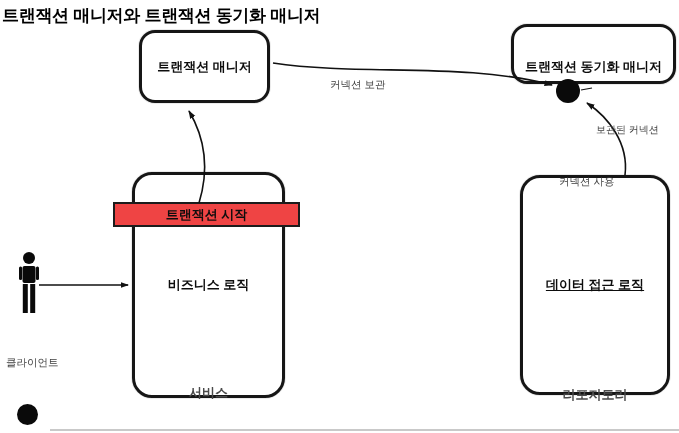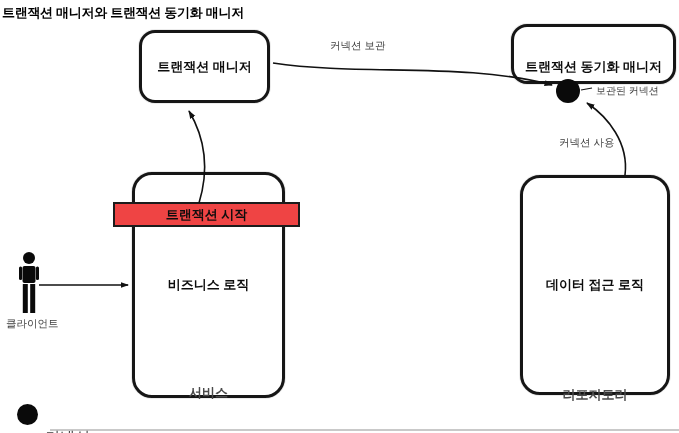--- a/index.html
+++ b/index.html
@@ -2,49 +2,49 @@
 <html><head>
 <meta charset="utf-8">
 <style>
   html,body{margin:0;padding:0;background:#ffffff;}
   #canvas{
     position:relative;width:679px;height:433px;background:#ffffff;overflow:hidden;
     font-family:"Liberation Sans","DejaVu Sans",sans-serif;color:#111;
   }
   .abs{position:absolute;}
   .diagram-title{
-    left:2px;top:4px;font-size:13px;font-weight:bold;color:#000;letter-spacing:-0.3px;
+    left:2px;top:4px;font-size:17px;font-weight:bold;color:#000;letter-spacing:-0.3px;
   }
   .node{
     border:3px solid #161616;border-radius:16px;background:#fff;
     display:flex;align-items:center;justify-content:center;
     font-size:13px;font-weight:bold;color:#0d0d0d;box-sizing:border-box;
     box-shadow:0 0 0 1px rgba(0,0,0,0.08);
   }
   .node-tx-manager{left:139px;top:30px;width:131px;height:73px;z-index:1;}
   .node-sync-manager{left:511px;top:24px;width:165px;height:60px;z-index:1;
     align-items:flex-start;padding-top:31px;}
   .node-service{left:132px;top:172px;width:153px;height:226px;border-radius:20px;z-index:1;}
   .node-repository{left:520px;top:175px;width:150px;height:220px;border-radius:20px;z-index:1;}
   .body-label{font-size:13px;font-weight:bold;color:#0d0d0d;text-align:center;}
   .service-body{left:132px;top:276px;width:153px;z-index:2;}
-  .repo-body{left:520px;top:276px;width:150px;z-index:2;}
+  .repo-body{left:520px;top:276px;width:150px;z-index:2;text-decoration:underline;}
   .bar{
     left:113px;width:187px;height:25px;background:#ef4444;border:2px solid #1c1c1c;
     box-sizing:border-box;display:flex;align-items:center;justify-content:center;
     font-size:13px;font-weight:bold;color:#0d0d0d;z-index:3;
   }
   .bar-start{top:202px;}
   .bar-end{top:338px;height:26px;}
   .caption{
     font-size:13px;font-weight:bold;color:#4a4a4a;text-align:center;z-index:2;
   }
   .caption-service{left:132px;top:384px;width:153px;}
   .caption-repository{left:520px;top:386px;width:150px;}
-  .annot{font-size:10.5px;color:#3d3d3d;z-index:6;white-space:nowrap;}
+  .annot{font-size:10.5px;color:#3d3d3d;z-index:6;white-space:nowrap;margin-top:39px;}
   .annot-store{left:330px;top:39px;}
   .annot-use{left:559px;top:136px;}
   .annot-stored{left:596px;top:84px;font-size:10px;z-index:6;}
   .annot-client{left:6px;top:317px;}
   .annot-legend{left:45px;top:428px;font-size:15px;}
   .dot{
     background:#0a0a0a;border-radius:50%;z-index:4;
   }
   .dot-stored{left:556px;top:79px;width:24px;height:24px;}
   .dot-legend{left:17px;top:404px;width:21px;height:21px;}

